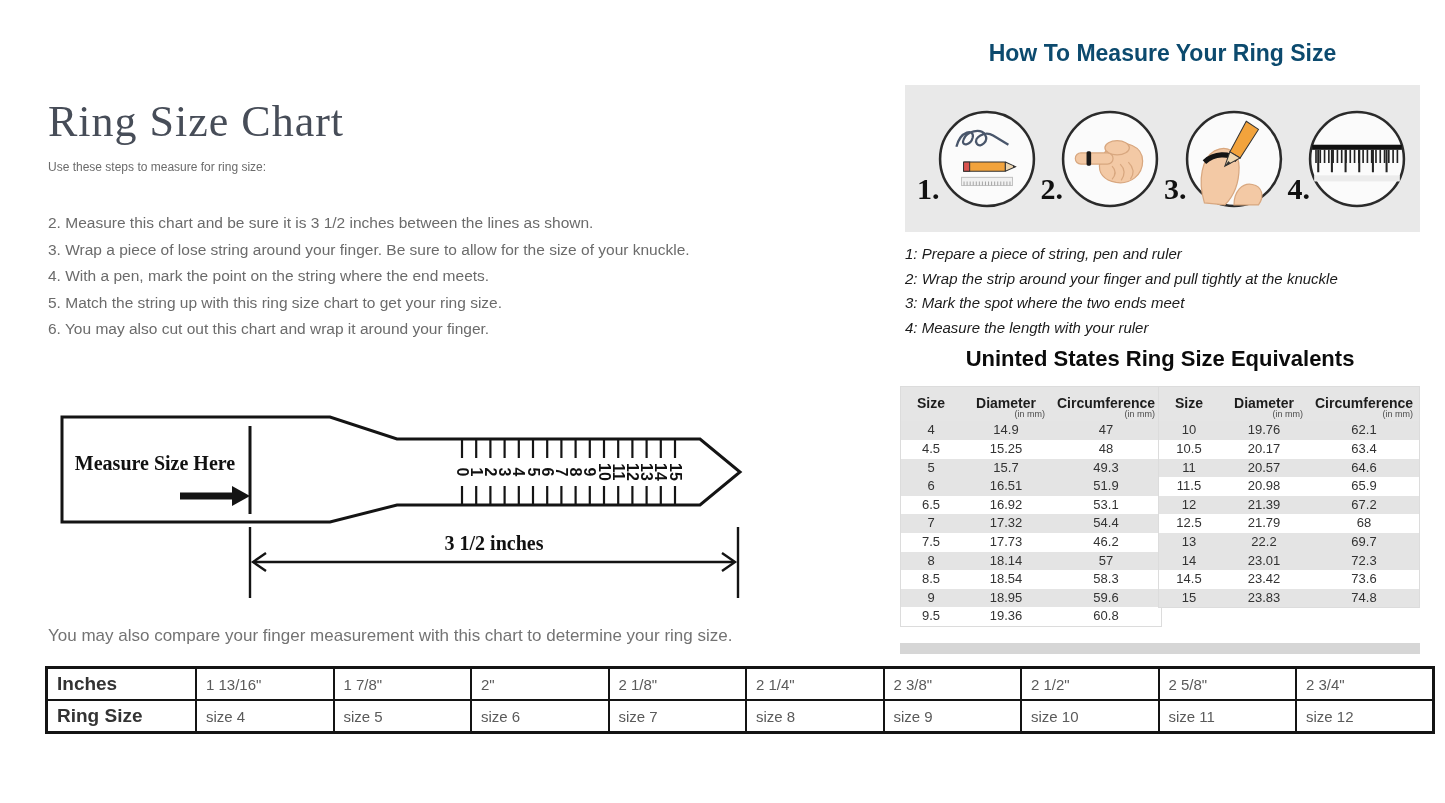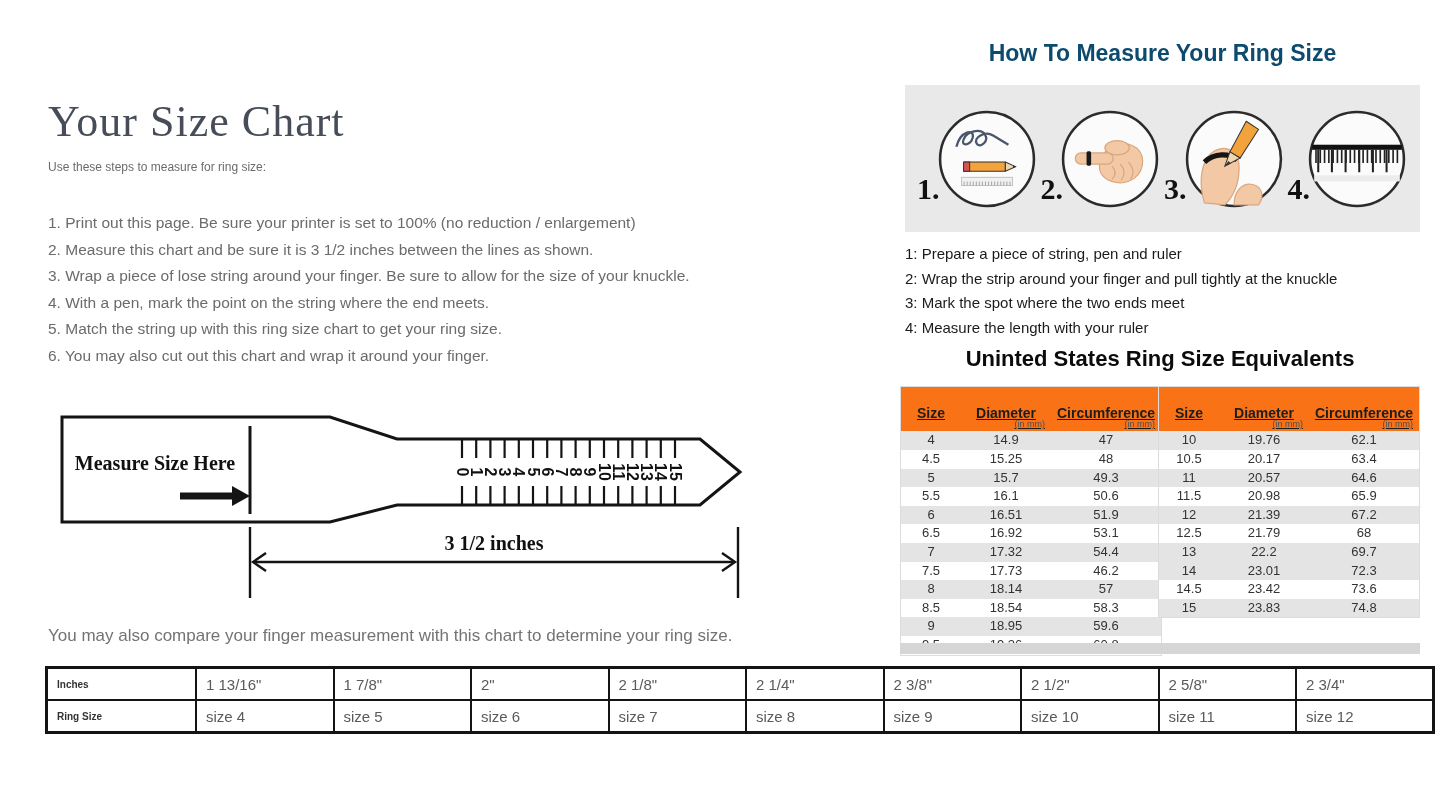--- a/index.html
+++ b/index.html
@@ -40,63 +40,62 @@
     display:flex;align-items:center;justify-content:center;gap:3px;padding:0 4px;box-sizing:border-box;
   }
   .icon-group{display:flex;align-items:flex-end;}
   .icon-num{
     font-family:"Liberation Serif",serif;font-weight:bold;font-size:30px;color:#111;
     margin-right:-4px;margin-bottom:6px;line-height:1;position:relative;z-index:2;
   }
   .icon-circle{width:102px;height:102px;display:block;}
   .circ{fill:#fbfbfb;stroke:#2b2b2b;stroke-width:2.5;}
   .steps-right{position:absolute;left:905px;top:242px;font-size:15px;color:#1b1b1b;}
-  .steps-right .step-line{line-height:24.6px;}
+  .steps-right .step-line{line-height:24.6px;font-style:italic;}
   .eq-title{
     position:absolute;left:900px;top:346px;width:520px;text-align:center;
     font-size:22px;font-weight:bold;color:#0b0b0b;
   }
 
   
   .eq-wrap{position:absolute;left:900px;top:386px;width:520px;}
   .eq-table{border-collapse:collapse;position:absolute;top:0;background:#fff;border:1px solid #dcdcdc;}
   .eq-table.left{left:0;}
   .eq-table.right{left:258px;}
   .eq-table th{
-    background:#f97316;font-size:14px;color:#1d1d1d;padding:19px 6px 2px 6px;line-height:1.02;
-    text-align:center;vertical-align:top;text-decoration:underline;
+    background:#e5e5e5;font-size:14px;color:#1d1d1d;padding:9px 6px 2px 6px;line-height:1.02;
+    text-align:center;vertical-align:top;
   }
   .eq-table th .unit{font-size:9px;font-weight:normal;color:#4d4d4d;display:block;text-align:right;}
   .eq-table td{
     font-size:13px;color:#333;text-align:center;height:18.6px;padding:0 6px;line-height:18.6px;
   }
   .eq-table tr.shade td{background:#e4e4e4;}
   .eq-col-size{min-width:48px;}
   .eq-col-dia{min-width:78px;}
   .eq-col-cir{min-width:90px;}
   .eq-bottom-strip{position:absolute;left:900px;top:643px;width:520px;height:11px;background:#d6d6d6;}
 
   
   .conv-table{
     position:absolute;left:45px;top:666px;width:1390px;border-collapse:collapse;table-layout:fixed;
     border:3px solid #141414;
   }
   .conv-table th,.conv-table td{
     border:2px solid #141414;height:30px;padding:0 0 0 9px;text-align:left;vertical-align:middle;
   }
-  .conv-table th{font-size:10px;font-weight:bold;color:#333;width:138px;}
+  .conv-table th{font-size:19px;font-weight:bold;color:#333;width:138px;}
   .conv-table td{font-size:15px;color:#5a5a5a;font-weight:normal;}
 </style>
 </head>
 <body>
 
-<div class="page-title">Your Size Chart</div>
+<div class="page-title">Ring Size Chart</div>
 <div class="intro">Use these steps to measure for ring size:</div>
 <div class="steps-left" id="left-steps">
-    <div class="step-line">1. Print out this page. Be sure your printer is set to 100% (no reduction / enlargement)</div>
     <div class="step-line">2. Measure this chart and be sure it is 3 1/2 inches between the lines as shown.</div>
     <div class="step-line">3. Wrap a piece of lose string around your finger. Be sure to allow for the size of your knuckle.</div>
     <div class="step-line">4. With a pen, mark the point on the string where the end meets.</div>
     <div class="step-line">5. Match the string up with this ring size chart to get your ring size.</div>
     <div class="step-line">6. You may also cut out this chart and wrap it around your finger.</div>
   </div>
 <div class="compare-note">You may also compare your finger measurement with this chart to determine your ring size.</div>
 
 <div class="sizer-wrap">
   <svg width="700" height="192" viewBox="0 0 700 192">
@@ -243,25 +242,20 @@
         <tr>
           <td>4.5</td>
           <td>15.25</td>
           <td>48</td>
         </tr>
         <tr class="shade">
           <td>5</td>
           <td>15.7</td>
           <td>49.3</td>
         </tr>
-        <tr>
-          <td>5.5</td>
-          <td>16.1</td>
-          <td>50.6</td>
-        </tr>
         <tr class="shade">
           <td>6</td>
           <td>16.51</td>
           <td>51.9</td>
         </tr>
         <tr>
           <td>6.5</td>
           <td>16.92</td>
           <td>53.1</td>
         </tr>

